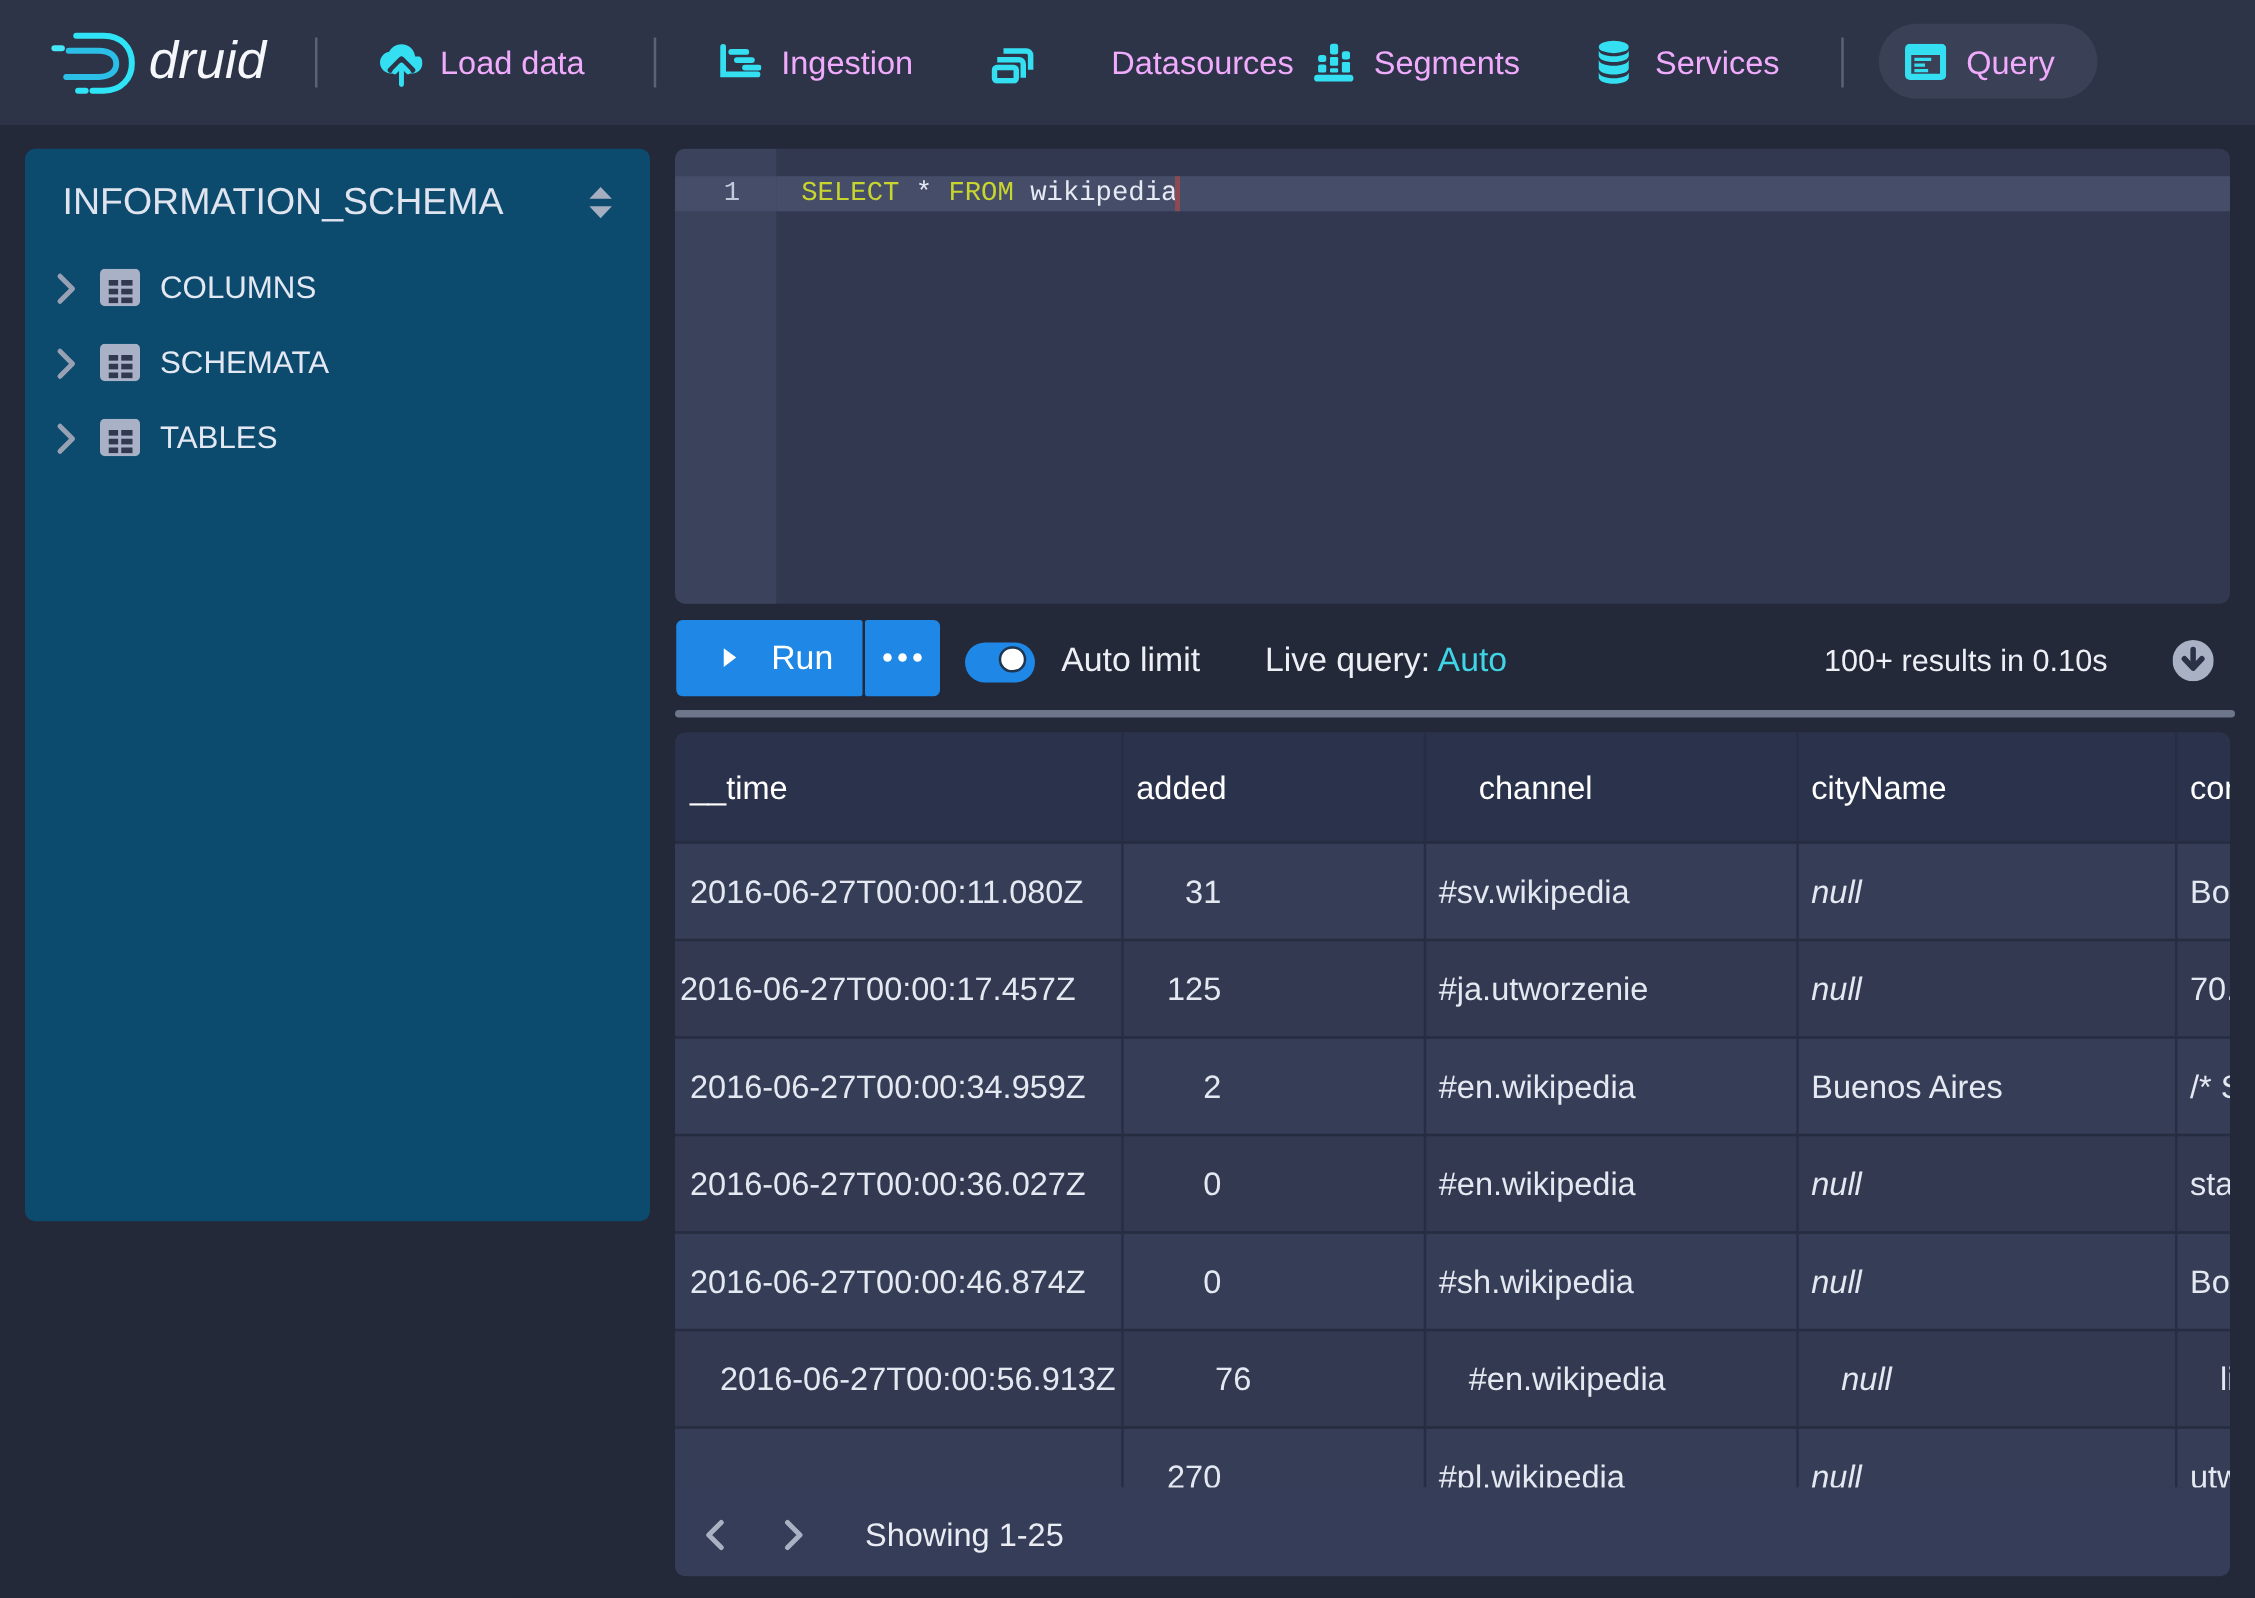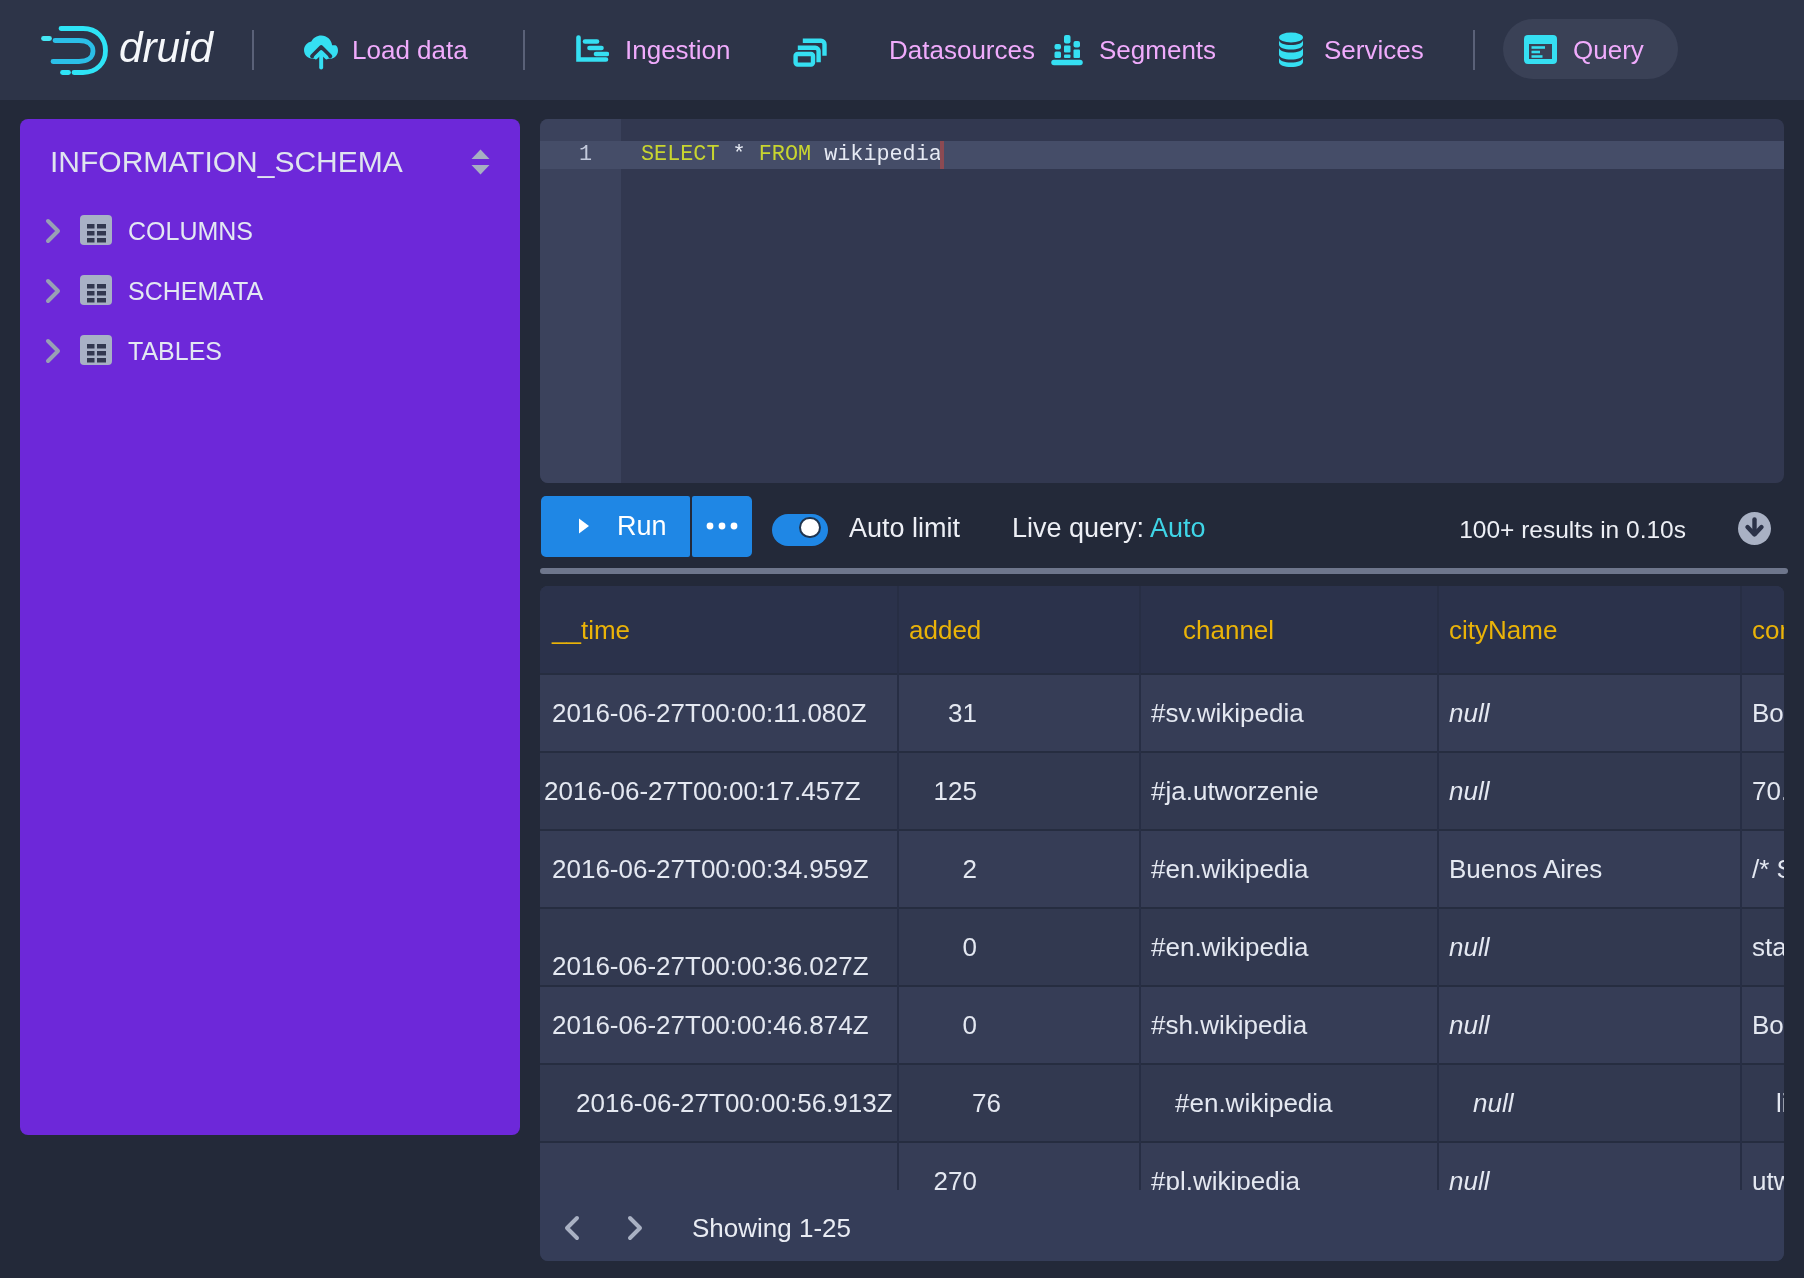--- a/index.html
+++ b/index.html
@@ -6,22 +6,22 @@
   html,body { width:1804px; height:1278px; background:#232939; overflow:hidden;
     font-family:"Liberation Sans", sans-serif; }
   .abs { position:absolute; }
 
   
   #nav { position:absolute; left:0; top:0; width:1804px; height:100px; background:#2d3448; }
   .navtxt { position:absolute; color:#f0abfc; font-size:26px; line-height:100px; height:100px; }
   .navsep { position:absolute; top:30px; width:2px; height:40px; background:#5a6178; }
 
   
-  #leftpanel { position:absolute; left:20px; top:119px; width:500px; height:1016px;
-    background:#6d28d9; border-radius:8px; }
+  #leftpanel { position:absolute; left:20px; top:119px; width:500px; height:858px;
+    background:#0c4a6e; border-radius:8px; }
   #ltitle { position:absolute; left:30px; top:26px; font-size:30px; color:#dfe4ef; }
   .treerow { position:absolute; left:0; width:500px; height:60px; }
   .treelabel { position:absolute; left:108px; top:50%; transform:translateY(-50%);
     font-size:25px; color:#e3e8f2; }
 
   
   #editor { position:absolute; left:540px; top:119px; width:1244px; height:364px;
     background:#323850; border-radius:8px; overflow:hidden; }
   #gutter { position:absolute; left:0; top:0; width:81px; height:366px; background:#3b425c; }
   #activeline { position:absolute; left:81px; top:22px; width:1163px; height:28px; background:#454d68; }
@@ -41,21 +41,21 @@
   #toggle { position:absolute; left:772px; top:514px; width:56px; height:32px; background:#1f87e5;
     border-radius:16px; }
   #knob { position:absolute; left:27px; top:2.5px; width:21.5px; height:21.5px; background:#fff; border-radius:50%; border:2.8px solid #20354f; }
   .runtxt { position:absolute; font-size:27px; color:#edeff5; }
   #scrollbar { position:absolute; left:540px; top:568px; width:1248px; height:6px; background:#6e768c; border-radius:3px; }
 
   
   #results { position:absolute; left:540px; top:586px; width:1244px; height:675px;
     border-radius:8px; overflow:hidden; background:#323950; }
   #thead { position:absolute; left:0; top:0; width:1244px; height:88px; background:#2b324b; }
-  .hcell { position:absolute; top:0; height:88px; line-height:88px; font-size:26px; color:#eab308; }
+  .hcell { position:absolute; top:0; height:88px; line-height:88px; font-size:26px; color:#ffffff; }
   .row { position:absolute; left:0; width:1244px; height:78px; }
   .rl { background:#363d56; }
   .rd { background:#323950; }
   .cell { position:absolute; top:0; height:78px; line-height:78px; font-size:26px; color:#e4e8f1; white-space:pre; }
   .num { text-align:right; }
   .it { font-style:italic; }
   .vsep { position:absolute; top:0; width:2px; height:604px; background:#272e44; }
   .hsep { position:absolute; left:0; width:1244px; height:2px; background:#262d40; margin-top:-1px; }
   #tfoot { position:absolute; left:0; top:604px; width:1244px; height:71px; background:#353d58; }
 </style>
@@ -268,21 +268,21 @@
     <div class="cell" style="left:1212px;">70.35.169.211</div>
   </div>
   <div class="row rl" style="top:244px;">
     <div class="cell" style="left:12px;">2016-06-27T00:00:34.959Z</div>
     <div class="cell num" style="left:357px;width:80px;">2</div>
     <div class="cell" style="left:611px;">#en.wikipedia</div>
     <div class="cell" style="left:909px;">Buenos Aires</div>
     <div class="cell" style="left:1212px;">/* Section */</div>
   </div>
   <div class="row rd" style="top:322px;">
-    <div class="cell" style="left:12px;margin-top:19px;">2016-06-27T00:00:36.027Z</div>
+    <div class="cell" style="left:12px;">2016-06-27T00:00:36.027Z</div>
     <div class="cell num" style="left:357px;width:80px;">0</div>
     <div class="cell" style="left:611px;">#en.wikipedia</div>
     <div class="cell it" style="left:909px;">null</div>
     <div class="cell" style="left:1212px;">stating</div>
   </div>
   <div class="row rl" style="top:400px;">
     <div class="cell" style="left:12px;">2016-06-27T00:00:46.874Z</div>
     <div class="cell num" style="left:357px;width:80px;">0</div>
     <div class="cell" style="left:611px;">#sh.wikipedia</div>
     <div class="cell it" style="left:909px;">null</div>

